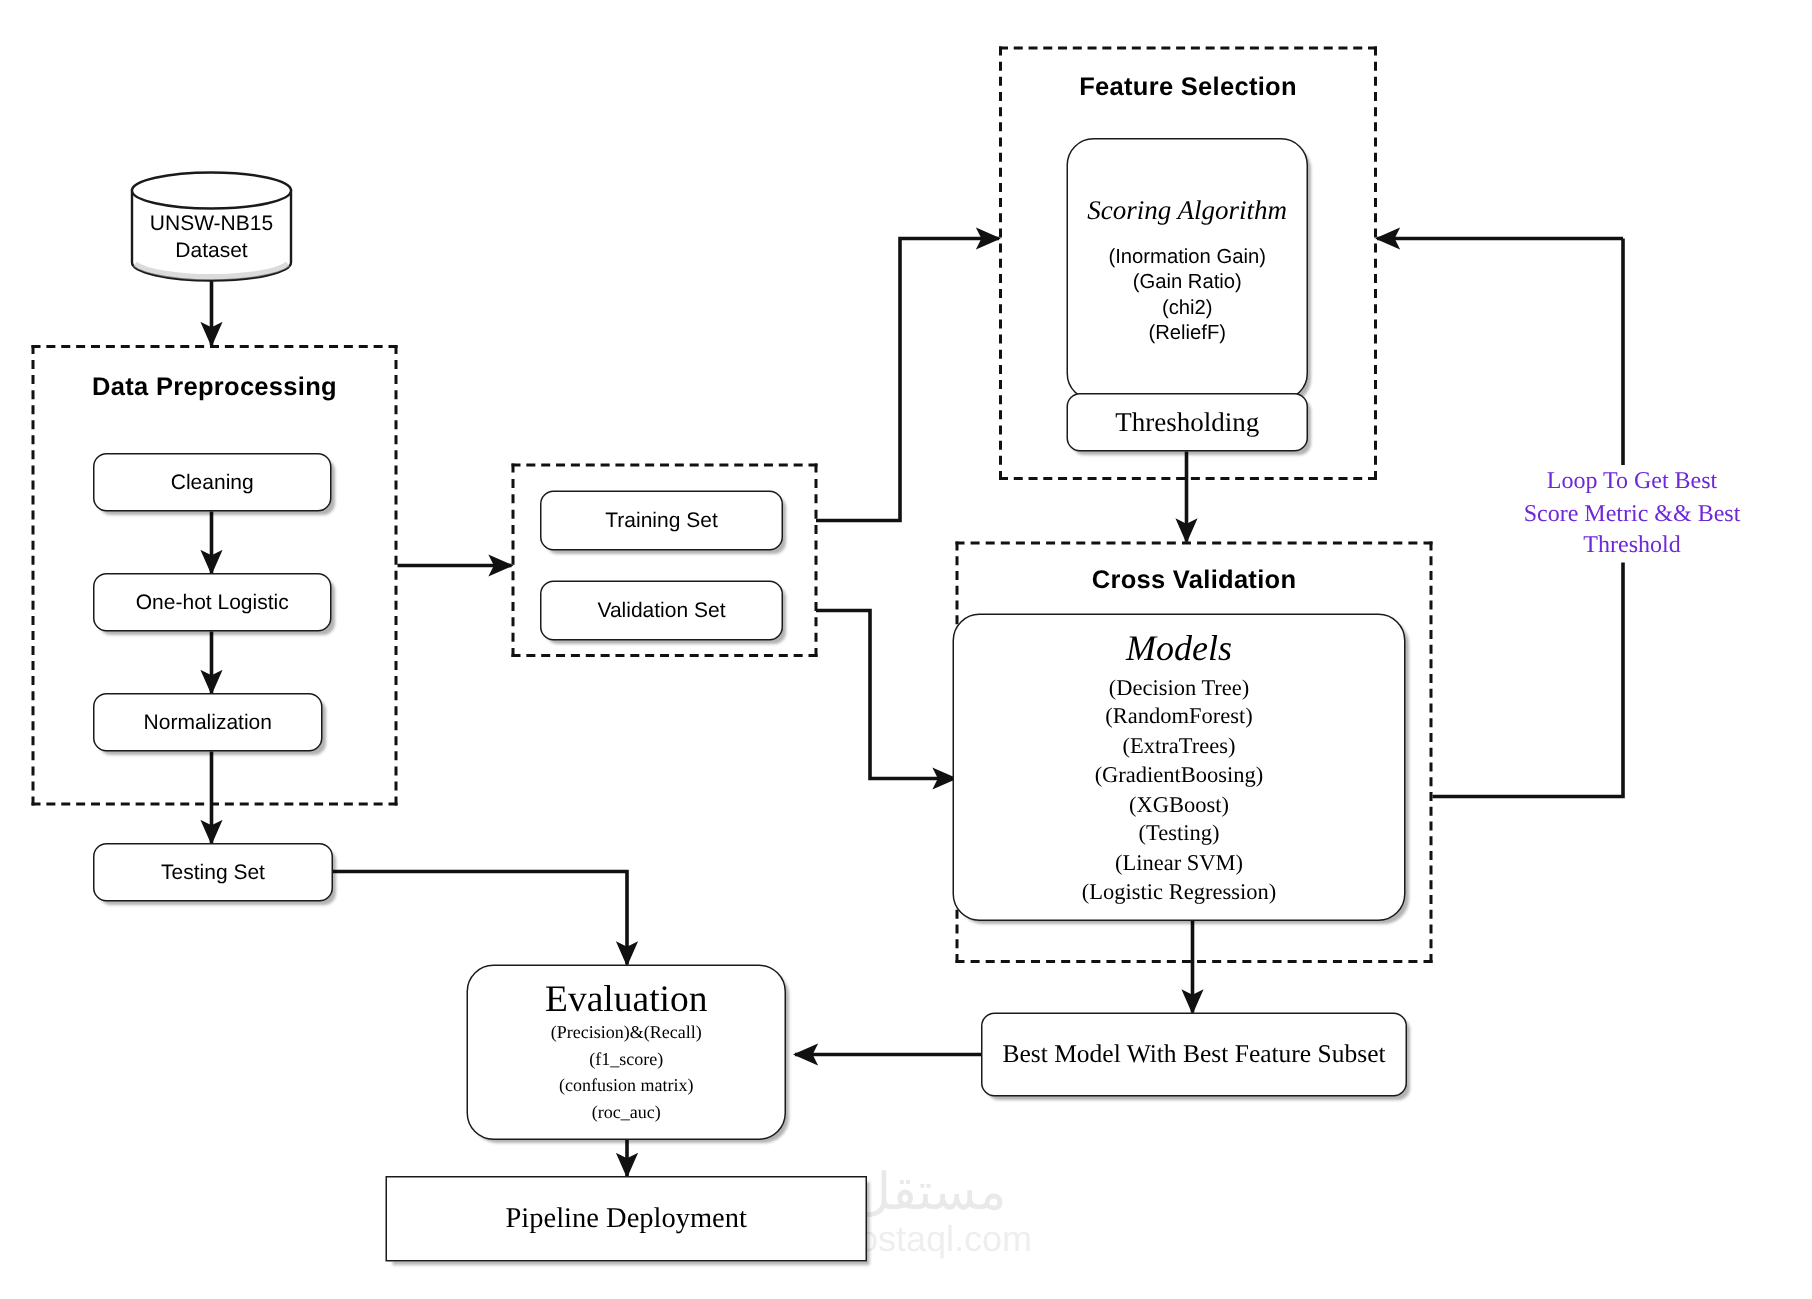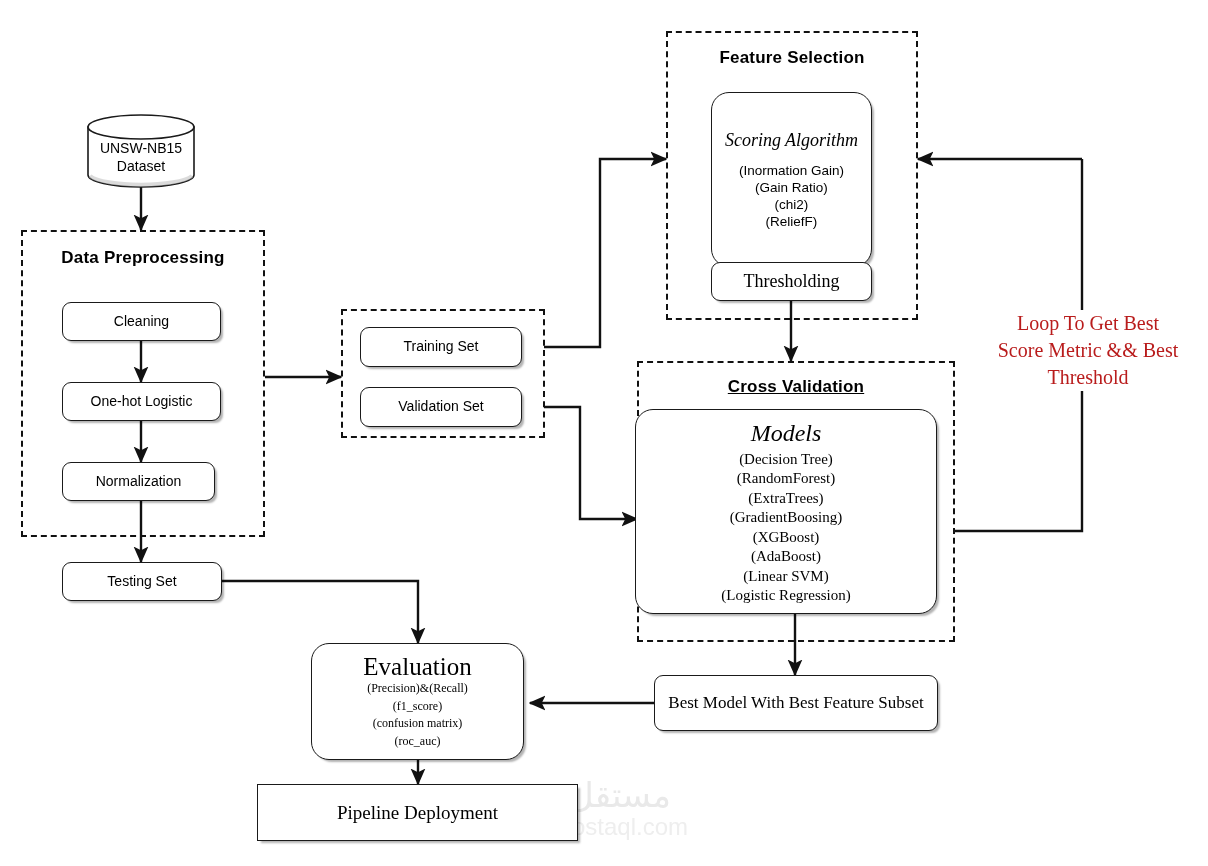--- a/index.html
+++ b/index.html
@@ -34,21 +34,21 @@
     font-weight:bold;font-size:17px;color:#000;letter-spacing:.2px;
   }
   
   .nodetitle-serif-italic{
     font-family:"Liberation Serif", serif;font-style:italic;font-size:18px;
   }
   .nodetitle-serif{font-family:"Liberation Serif", serif;font-size:24px;}
   .subline{font-size:13.5px;}
   .free-label{
     position:absolute;text-align:center;font-family:"Liberation Serif", serif;
-    font-size:20px;line-height:1.35;color:#b91c1c;z-index:4;background:#fff;
+    font-size:16px;line-height:1.35;color:#6d28d9;z-index:4;background:#fff;
   }
   
   .cyl{
     position:absolute;z-index:3;
     display:flex;align-items:center;justify-content:center;
     font-family:"Liberation Sans", sans-serif;font-size:14px;
     text-align:center;line-height:1.3;
   }
   .cyl .cyl-svg{position:absolute;inset:0;}
   .cyl .cyl-txt{position:relative;padding-top:12px;}
@@ -161,31 +161,31 @@
     <div>(Gain Ratio)</div>
     <div>(chi2)</div>
     <div>(ReliefF)</div>
   </div>
 </div>
 <div class="node rounded serif" style="left:711px;top:262px;width:161px;height:39px;font-size:18px;">
   <span>Thresholding</span>
 </div>
 
 <div class="group" style="left:637px;top:361px;width:318px;height:281px;">
-  <div class="group-title" style="top:14px;text-decoration:underline;">Cross Validation</div>
+  <div class="group-title" style="top:14px;">Cross Validation</div>
 </div>
 <div class="node rounded-lg" style="left:623px;top:409px;width:302px;height:205px;margin-left:12px;">
   <div class="nodetitle-serif" style="font-style:italic;margin-bottom:2px;">Models</div>
   <div class="serif" style="font-size:15px;line-height:1.3;">
     <div>(Decision Tree)</div>
     <div>(RandomForest)</div>
     <div>(ExtraTrees)</div>
     <div>(GradientBoosing)</div>
     <div>(XGBoost)</div>
-    <div>(AdaBoost)</div>
+    <div>(Testing)</div>
     <div>(Linear SVM)</div>
     <div>(Logistic Regression)</div>
   </div>
 </div>
 
 <div class="node rounded serif" style="left:654px;top:675px;width:284px;height:56px;font-size:17px;">
   <span>Best Model With Best Feature Subset</span>
 </div>
 
 <div class="node rounded-lg serif" style="left:311px;top:643px;width:213px;height:117px;">

